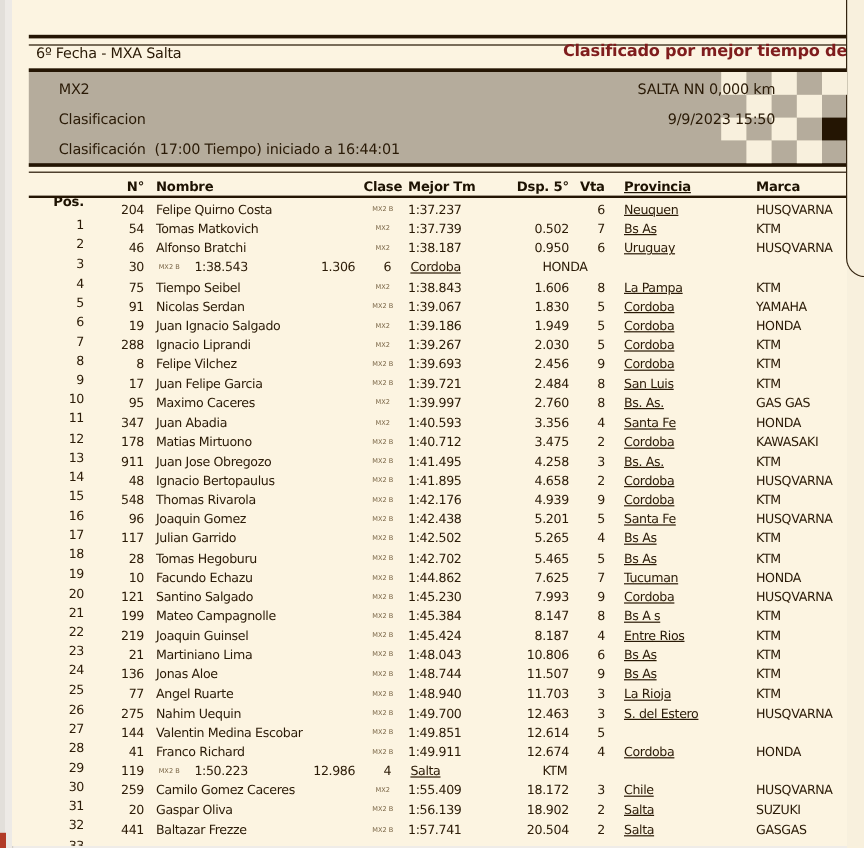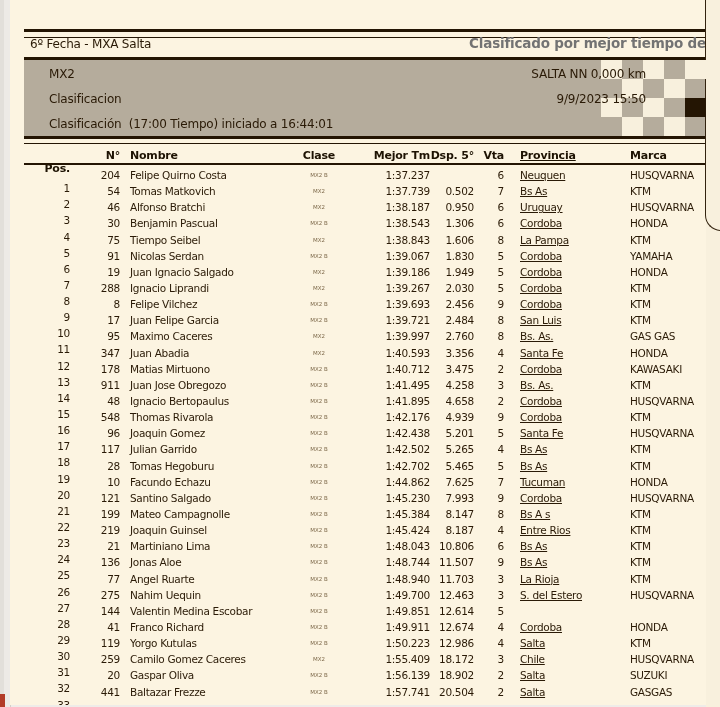--- a/index.html
+++ b/index.html
@@ -30,21 +30,21 @@
     border-bottom-left-radius:16px;background:transparent;
   }
   
   .rule-top{position:absolute;left:14px;right:0;top:29px;height:5px;
     border-top:3px solid #241503;border-bottom:1px solid #241503;}
   .band-underline{position:absolute;left:14px;right:0;top:143px;border-top:1px solid #241503;}
   .thead-rule{position:absolute;left:14px;right:0;top:163px;border-top:2.5px solid #241503;}
   
   .title-row{position:absolute;left:0;right:0;top:35px;height:20px;}
   .title-left{position:absolute;left:20px;top:2px;font-size:12px;letter-spacing:-0.2px;}
-  .title-right{position:absolute;right:0;top:0;font-size:13.5px;font-weight:bold;color:#737373;
+  .title-right{position:absolute;right:0;top:0;font-size:13.5px;font-weight:bold;color:#7f1d1d;
     letter-spacing:-0.2px;white-space:nowrap;}
   
   .band{
     position:absolute;left:14px;right:0;top:57px;height:82px;
     background:#b5ac9c;border-top:3px solid #241503;border-bottom:3px solid #241503;
     box-sizing:border-box;
   }
   .band-inner{position:relative;height:100%;padding:2px 60px 0 25px;z-index:2;}
   .band-row{display:flex;justify-content:space-between;line-height:25px;font-size:12px;
     letter-spacing:-0.2px;white-space:pre;}
@@ -60,21 +60,21 @@
   .thead{position:absolute;left:20px;right:0;top:147px;height:16px;display:flex;
     font-size:11px;font-weight:bold;color:#1d1202;align-items:center;letter-spacing:-0.2px;}
   
   .tbody{position:absolute;left:20px;right:0;top:167px;}
   .trow{display:flex;height:16.15px;align-items:center;font-size:10.5px;letter-spacing:-0.3px;}
   .c-pos{width:40px;text-align:right;margin-top:26px;}
   .c-num{width:50px;text-align:right;}
   .c-name{width:178px;text-align:left;padding-left:10px;box-sizing:border-box;}
   .c-clase{width:42px;text-align:center;}
   .trow .c-clase{font-size:5.5px;color:#7a6647;letter-spacing:0;}
-  .c-mejor{width:90px;text-align:right;}
+  .c-mejor{width:90px;}
   .c-dsp{width:44px;text-align:right;}
   .c-vta{width:30px;text-align:right;}
   .c-prov{width:120px;text-align:left;padding-left:16px;box-sizing:border-box;text-decoration:underline;}
   .c-marca{flex:1;text-align:left;padding-left:6px;}
 </style>
 </head>
 <body>
 
 <div class="canvas">
 
@@ -172,21 +172,20 @@
           <span class="c-clase">MX2</span>
           <span class="c-mejor">1:38.187</span>
           <span class="c-dsp">0.950</span>
           <span class="c-vta">6</span>
           <span class="c-prov">Uruguay</span>
           <span class="c-marca">HUSQVARNA</span>
         </div>
         <div class="trow">
           <span class="c-pos">4</span>
           <span class="c-num">30</span>
-          <span class="c-name">Benjamin Pascual</span>
           <span class="c-clase">MX2 B</span>
           <span class="c-mejor">1:38.543</span>
           <span class="c-dsp">1.306</span>
           <span class="c-vta">6</span>
           <span class="c-prov">Cordoba</span>
           <span class="c-marca">HONDA</span>
         </div>
         <div class="trow">
           <span class="c-pos">5</span>
           <span class="c-num">75</span>
@@ -458,21 +457,20 @@
           <span class="c-clase">MX2 B</span>
           <span class="c-mejor">1:49.911</span>
           <span class="c-dsp">12.674</span>
           <span class="c-vta">4</span>
           <span class="c-prov">Cordoba</span>
           <span class="c-marca">HONDA</span>
         </div>
         <div class="trow">
           <span class="c-pos">30</span>
           <span class="c-num">119</span>
-          <span class="c-name">Yorgo Kutulas</span>
           <span class="c-clase">MX2 B</span>
           <span class="c-mejor">1:50.223</span>
           <span class="c-dsp">12.986</span>
           <span class="c-vta">4</span>
           <span class="c-prov">Salta</span>
           <span class="c-marca">KTM</span>
         </div>
         <div class="trow">
           <span class="c-pos">31</span>
           <span class="c-num">259</span>

